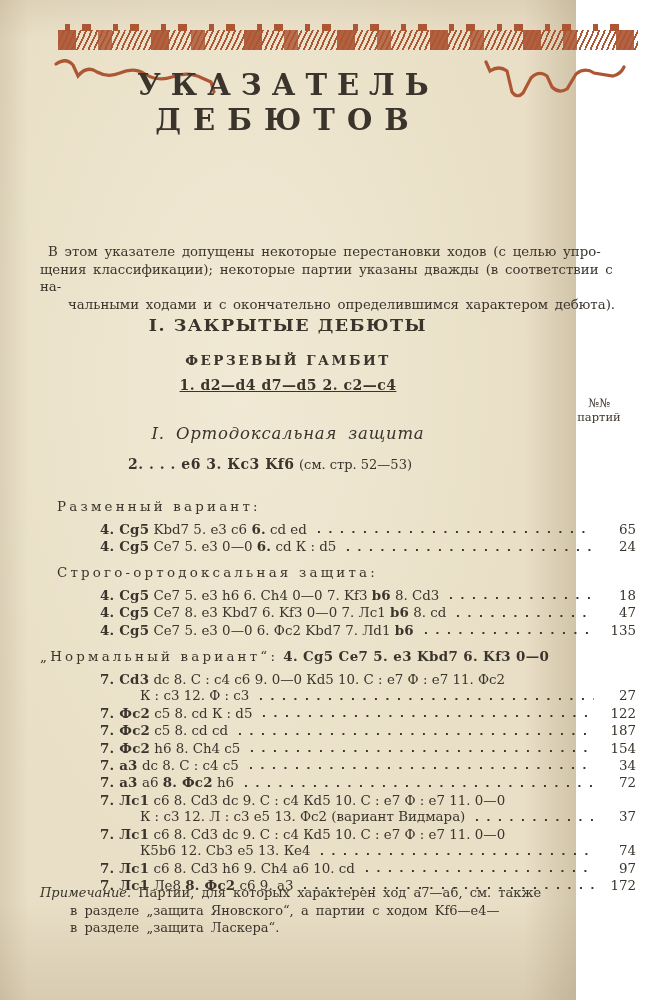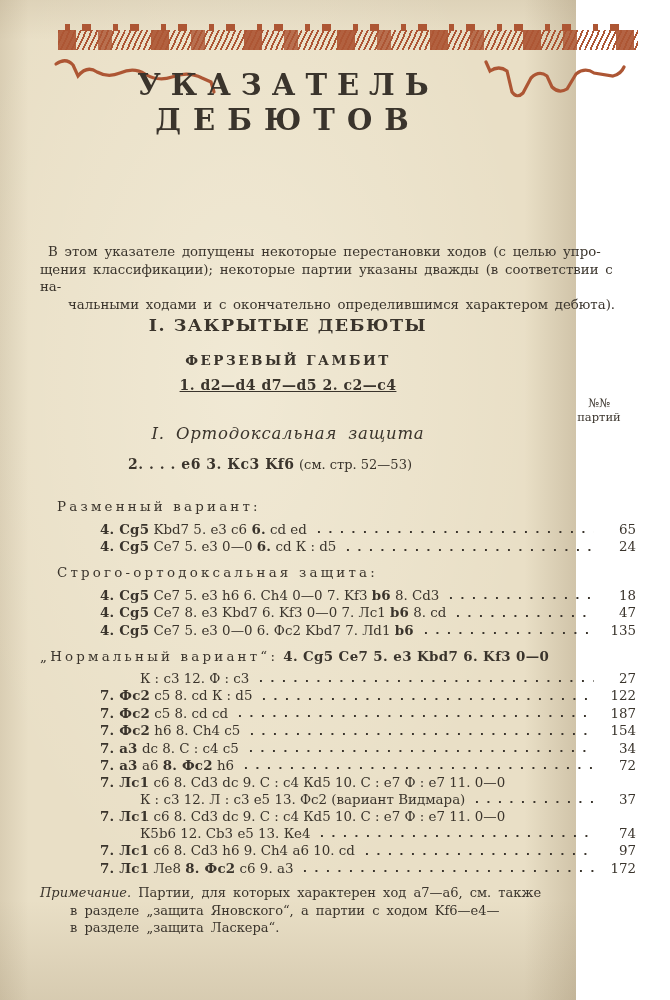--- a/index.html
+++ b/index.html
@@ -142,20 +142,23 @@
           <div class="row-line">
             <span class="txt"><b>4. Cg5</b><span> Ce7 5. e3 0—0 6. Фс2 Kbd7 7. Лd1 </span><b>b6</b></span>
             <span class="leaders"></span>
             <span class="num">135</span>
           </div>
         </div>
       </div>
       <div class="group">
         <div class="group-heading"><span class="spaced">„Нормальный вариант“:</span><b> 4. Cg5 Ce7 5. e3 Kbd7 6. Kf3 0—0</b></div>
         <div class="row">
+          <div class="row-line">
+            <span class="txt"><b>7. Cd3</b><span> dc 8. С : c4 c6 9. 0—0 Кd5 10. С : e7 Ф : e7 11. Фс2</span></span>
+          </div>
           <div class="row-line cont">
             <span class="txt"><span>К : c3 12. Ф : c3</span></span>
             <span class="leaders"></span>
             <span class="num">27</span>
           </div>
         </div>
         <div class="row">
           <div class="row-line">
             <span class="txt"><b>7. Фс2</b><span> c5 8. cd К : d5</span></span>
             <span class="leaders"></span>

